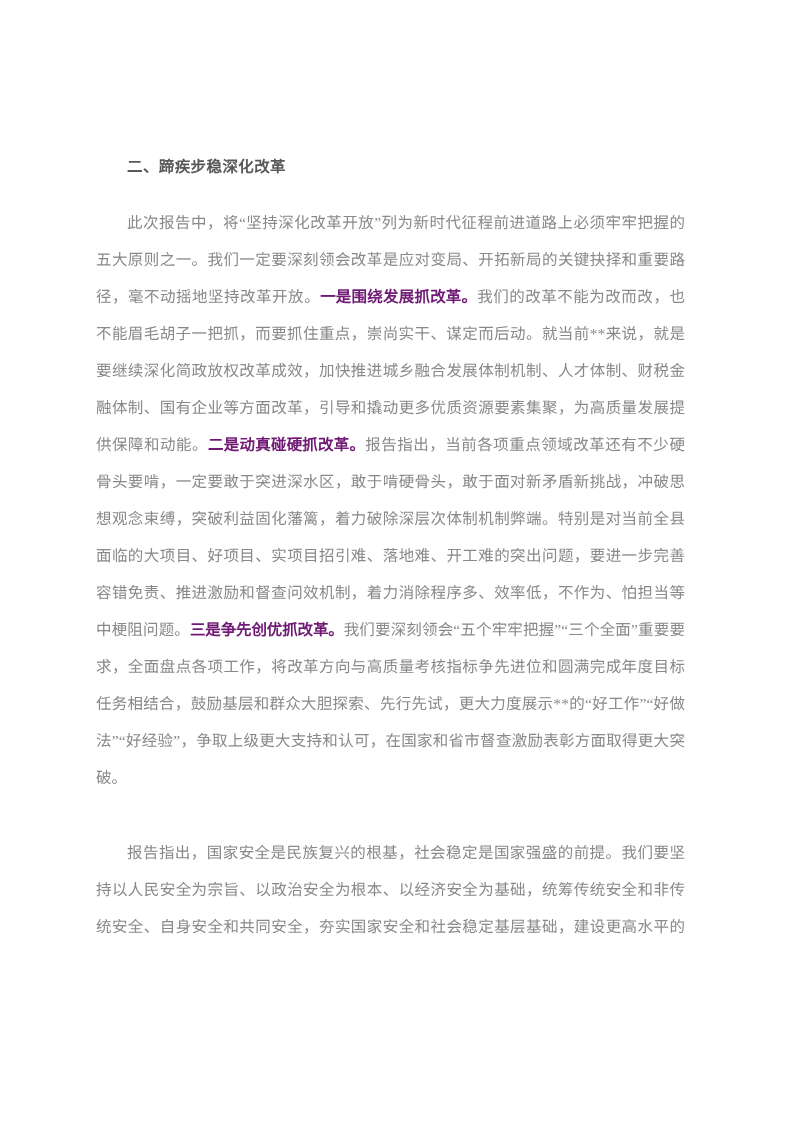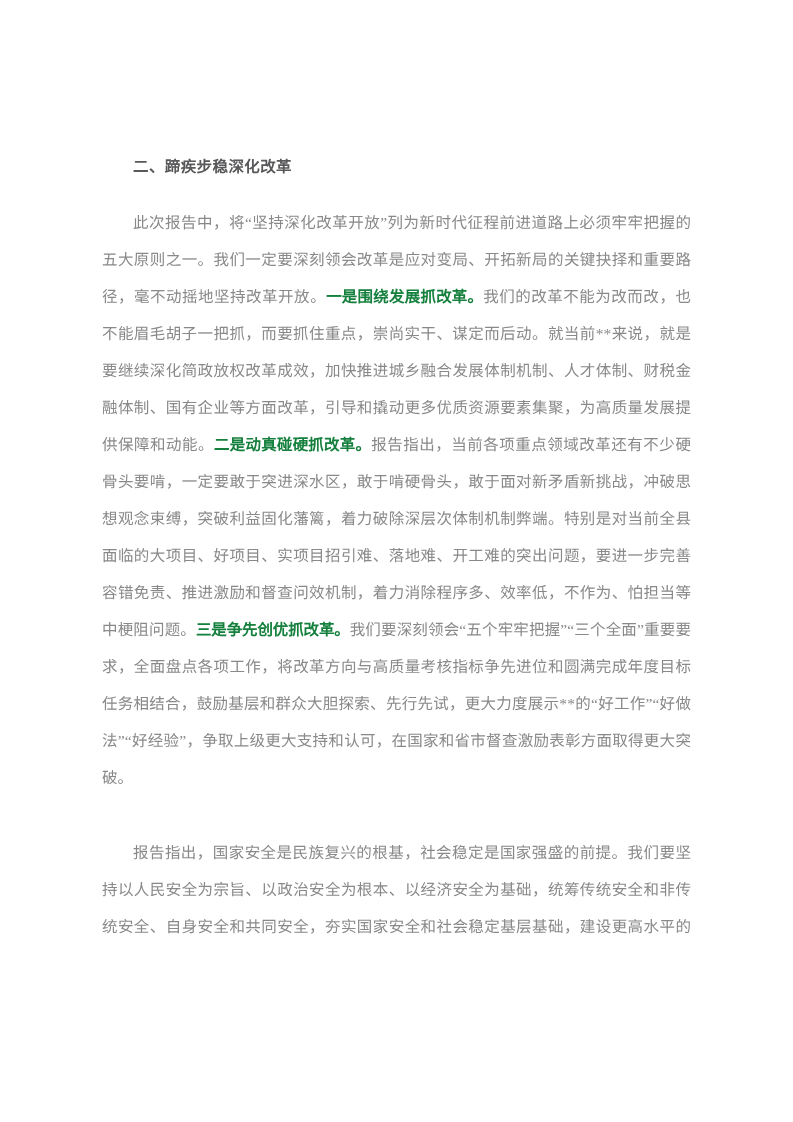--- a/index.html
+++ b/index.html
@@ -20,21 +20,21 @@
     position: relative;
     width: 793px;
     height: 1122px;
     background: #ffffff;
     box-sizing: border-box;
     padding: 0;
   }
 
   .content {
     position: absolute;
-    left: 102px;
+    left: 96px;
     top: 148px;
     width: 589px;
   }
 
   
   .doc-heading {
     font-family: "Liberation Sans", "DejaVu Sans", sans-serif;
     font-weight: bold;
     font-size: 15.5px;
     line-height: 37px;
@@ -57,21 +57,21 @@
     text-align-last: left;
     margin: 0;
     letter-spacing: 0.1px;
     word-break: break-all;
   }
 
   .doc-para b,
   .bold-run {
     font-family: "Liberation Sans", "DejaVu Sans", sans-serif;
     font-weight: bold;
-    color: #15803d;
+    color: #701a75;
     letter-spacing: -0.2px;
   }
 
   
   .gap-after-heading { height: 19px; }
   .gap-before-heading { height: 19px; }
 
   
   .clip-bottom {
     max-height: 120px;

